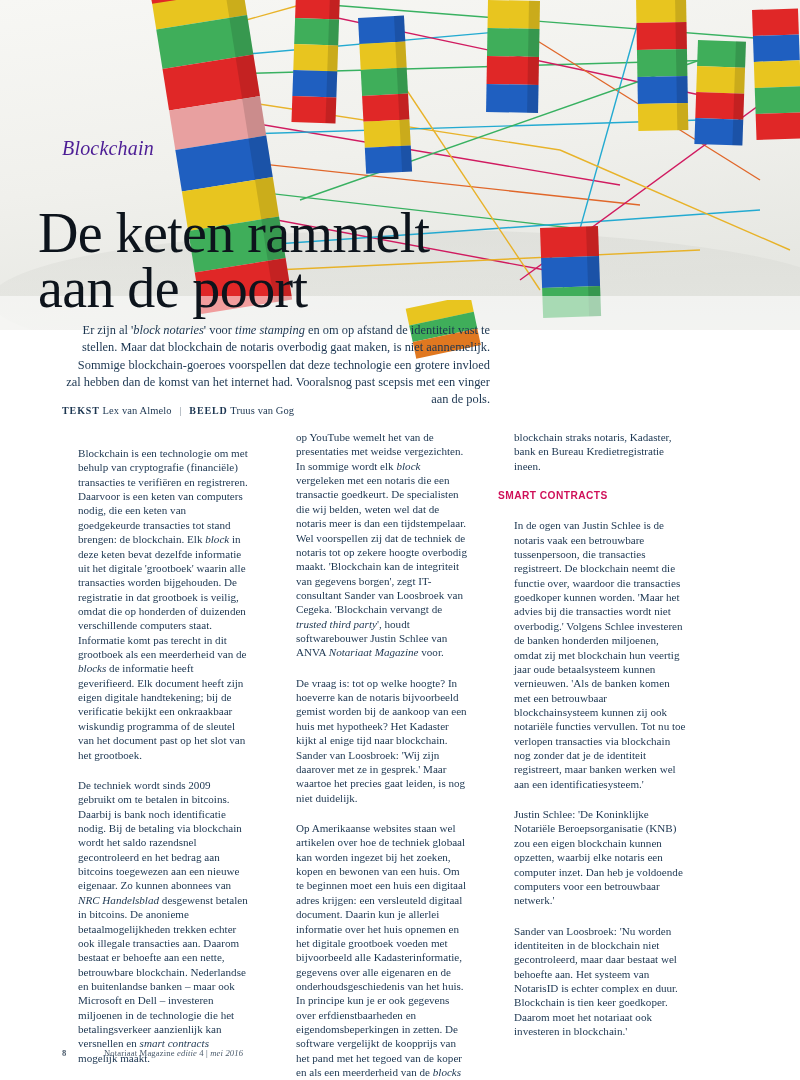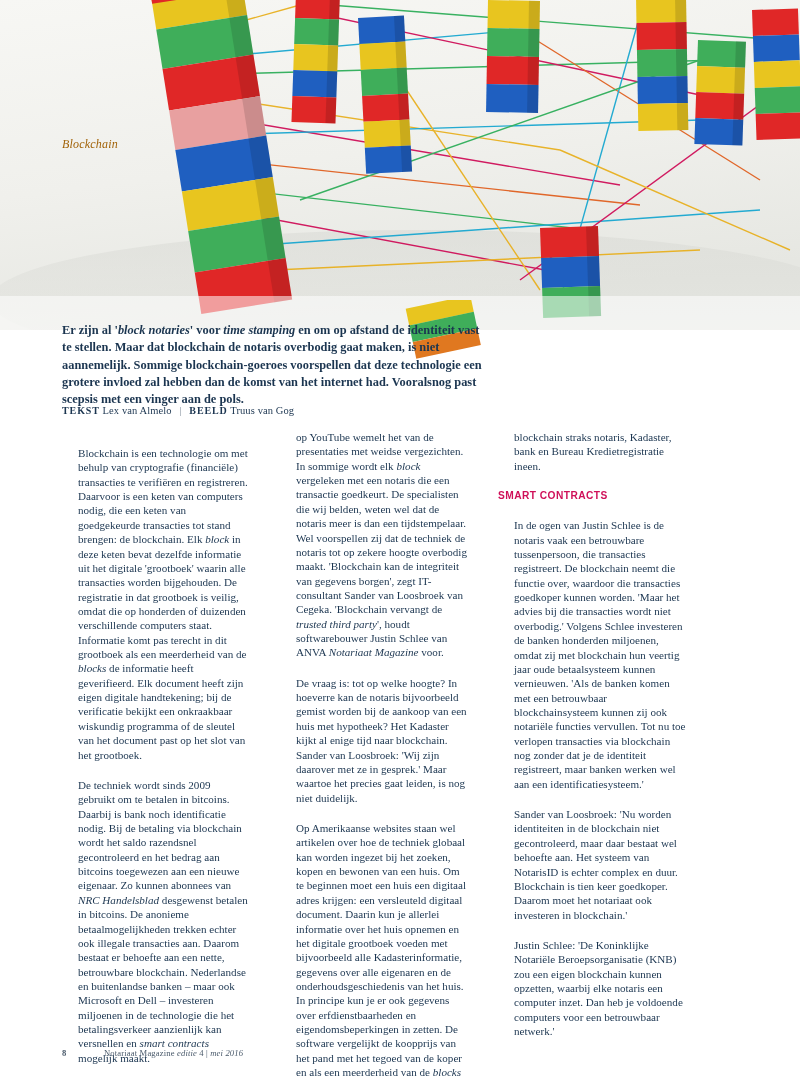--- a/index.html
+++ b/index.html
@@ -17,39 +17,40 @@
   .photo{
     position:absolute;left:0;top:0;width:800px;height:330px;
     overflow:hidden;
     background:#f2f2ee;
   }
   .photo svg{display:block;}
 
   
   .kicker{
     position:absolute;left:62px;top:137px;
-    font-style:italic;font-size:12px;letter-spacing:.2px;
-    color:#a16207;font-family:"Liberation Serif",serif;
+    font-style:italic;font-size:20px;letter-spacing:.2px;
+    color:#4c1d95;font-family:"Liberation Serif",serif;
     z-index:6;
   }
   .headline{
     position:absolute;left:38px;top:168px;width:520px;
     font-size:56px;line-height:.99;letter-spacing:-.6px;
     color:#0d141c;font-family:"Liberation Serif",serif;
     font-weight:400;
     z-index:6;
   }
   .headline .l2{display:block;}
 
   
   .lead{
     position:absolute;left:62px;top:322px;width:428px;
-    font-weight:bold;font-size:12.4px;line-height:1.40;
+    font-weight:normal;font-size:12.4px;line-height:1.40;
     color:#1b3550;
     z-index:6;
+    text-align:right;
   }
   .lead i{font-style:italic;}
 
   
   .byline{
     position:absolute;left:62px;top:405px;width:320px;
     font-size:10.5px;color:#1b3550;letter-spacing:.1px;
   }
   .byline .lbl{
     font-size:10px;letter-spacing:.9px;font-weight:bold;
@@ -232,20 +233,24 @@
   <svg style="position:absolute;left:400px;top:300px;width:120px;height:60px;z-index:2;" viewBox="0 0 120 60">
     <g transform="translate(10,0) rotate(-12 40 25)">
       <rect x="0" y="0" width="66" height="17" fill="#e8c51f"></rect>
       <rect x="0" y="17" width="66" height="17" fill="#3fae5a"></rect>
       <rect x="0" y="34" width="66" height="17" fill="#e07820"></rect>
     </g>
   </svg>
 
   <div class="kicker">Blockchain</div>
 
+  <h1 class="headline">
+    <span class="l1">De keten rammelt</span>
+    <span class="l2">aan de poort</span>
+  </h1>
 
   <div class="lead">Er zijn al '<i>block notaries</i>' voor <i>time stamping</i> en om op afstand de identiteit vast te stellen. Maar dat blockchain de notaris overbodig gaat maken, is niet aannemelijk. Sommige blockchain-goeroes voorspellen dat deze technologie een grotere invloed zal hebben dan de komst van het internet had. Vooralsnog past scepsis met een vinger aan de pols.</div>
 
   <div class="byline">
     <span class="lbl">TEKST</span>
     <span>Lex van Almelo</span>
     <span class="sep">|</span>
     <span class="lbl">BEELD</span>
     <span>Truus van Gog</span>
   </div>
@@ -262,22 +267,22 @@
     <div class="col col2">
       <p>op YouTube wemelt het van de presentaties met weidse vergezichten. In sommige wordt elk <i>block</i> vergeleken met een notaris die een transactie goedkeurt. De specialisten die wij belden, weten wel dat de notaris meer is dan een tijdstempelaar. Wel voorspellen zij dat de techniek de notaris tot op zekere hoogte overbodig maakt. 'Blockchain kan de integriteit van gegevens borgen', zegt IT-consultant Sander van Loosbroek van Cegeka. 'Blockchain vervangt de <i>trusted third party</i>', houdt softwarebouwer Justin Schlee van ANVA <i>Notariaat Magazine</i> voor.</p>
       <p>De vraag is: tot op welke hoogte? In hoeverre kan de notaris bijvoorbeeld gemist worden bij de aankoop van een huis met hypotheek? Het Kadaster kijkt al enige tijd naar blockchain. Sander van Loosbroek: 'Wij zijn daarover met ze in gesprek.' Maar waartoe het precies gaat leiden, is nog niet duidelijk.</p>
       <p>Op Amerikaanse websites staan wel artikelen over hoe de techniek globaal kan worden ingezet bij het zoeken, kopen en bewonen van een huis. Om te beginnen moet een huis een digitaal adres krijgen: een versleuteld digitaal document. Daarin kun je allerlei informatie over het huis opnemen en het digitale grootboek voeden met bijvoorbeeld alle Kadasterinformatie, gegevens over alle eigenaren en de onderhoudsgeschiedenis van het huis. In principe kun je er ook gegevens over erfdienstbaarheden en eigendomsbeperkingen in zetten. De software vergelijkt de koopprijs van het pand met het tegoed van de koper en als een meerderheid van de <i>blocks</i> de transactie goedkeurt, wordt het pand in het digitale grootboek op naam van de koper casu quo nieuwe eigenaar gezet. Het proces is niet gedetailleerd uitgewerkt, maar als wij sommige profeten mogen geloven is de</p>
     </div>
 
     <div class="col col3">
       <p>blockchain straks notaris, Kadaster, bank en Bureau Kredietregistratie ineen.</p>
       <h2 class="secthead">SMART CONTRACTS</h2>
       <p>In de ogen van Justin Schlee is de notaris vaak een betrouwbare tussenpersoon, die transacties registreert. De blockchain neemt die functie over, waardoor die transacties goedkoper kunnen worden. 'Maar het advies bij die transacties wordt niet overbodig.' Volgens Schlee investeren de banken honderden miljoenen, omdat zij met blockchain hun veertig jaar oude betaalsysteem kunnen vernieuwen. 'Als de banken komen met een betrouwbaar blockchainsysteem kunnen zij ook notariële functies vervullen. Tot nu toe verlopen transacties via blockchain nog zonder dat je de identiteit registreert, maar banken werken wel aan een identificatiesysteem.'</p>
+      <p>Justin Schlee: 'De Koninklijke Notariële Beroepsorganisatie (KNB) zou een eigen blockchain kunnen opzetten, waarbij elke notaris een computer inzet. Dan heb je voldoende computers voor een betrouwbaar netwerk.'</p>
       <p>Sander van Loosbroek: 'Nu worden identiteiten in de blockchain niet gecontroleerd, maar daar bestaat wel behoefte aan. Het systeem van NotarisID is echter complex en duur. Blockchain is tien keer goedkoper. Daarom moet het notariaat ook investeren in blockchain.'</p>
-      <p>Justin Schlee: 'De Koninklijke Notariële Beroepsorganisatie (KNB) zou een eigen blockchain kunnen opzetten, waarbij elke notaris een computer inzet. Dan heb je voldoende computers voor een betrouwbaar netwerk.'</p>
     </div>
 
   </div>
 
   <div class="footer">
     <span class="pg">8</span><span>Notariaat Magazine</span>
     <i>editie</i>
     <span>4 |</span>
     <i>mei 2016</i>
   </div>

